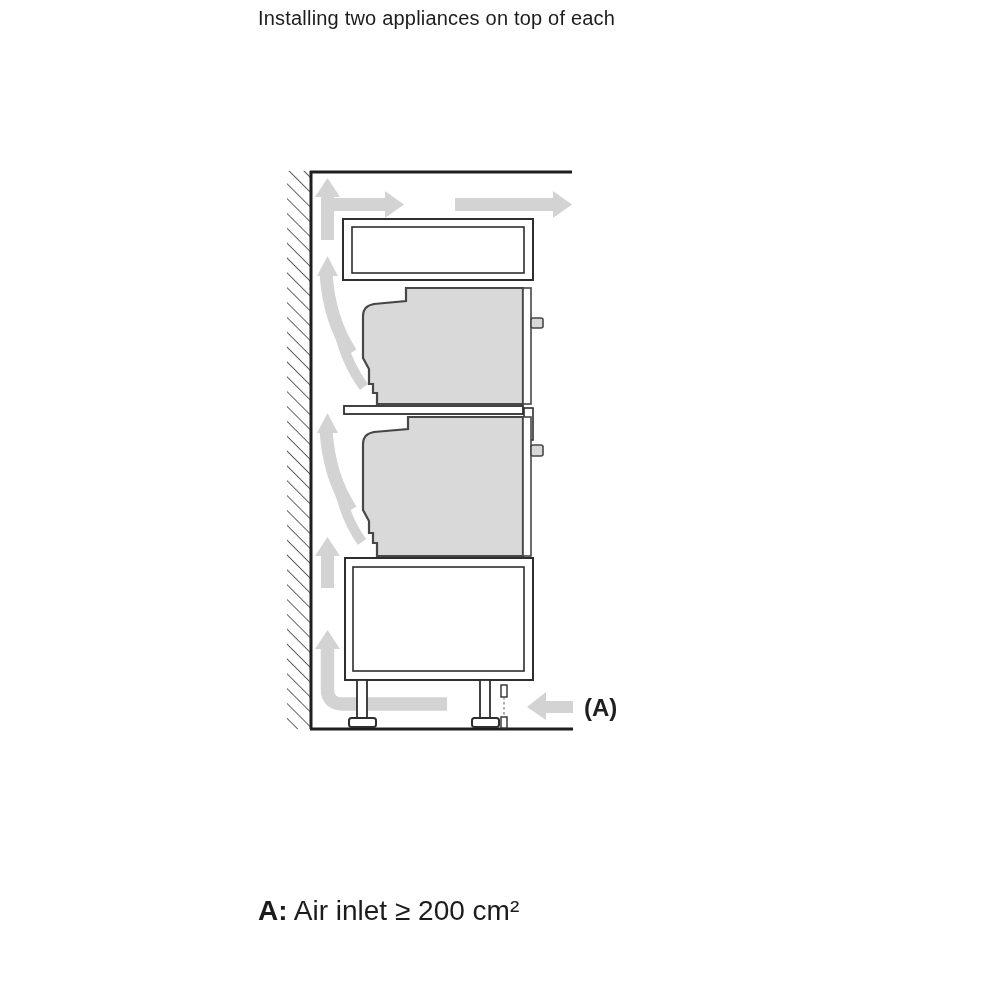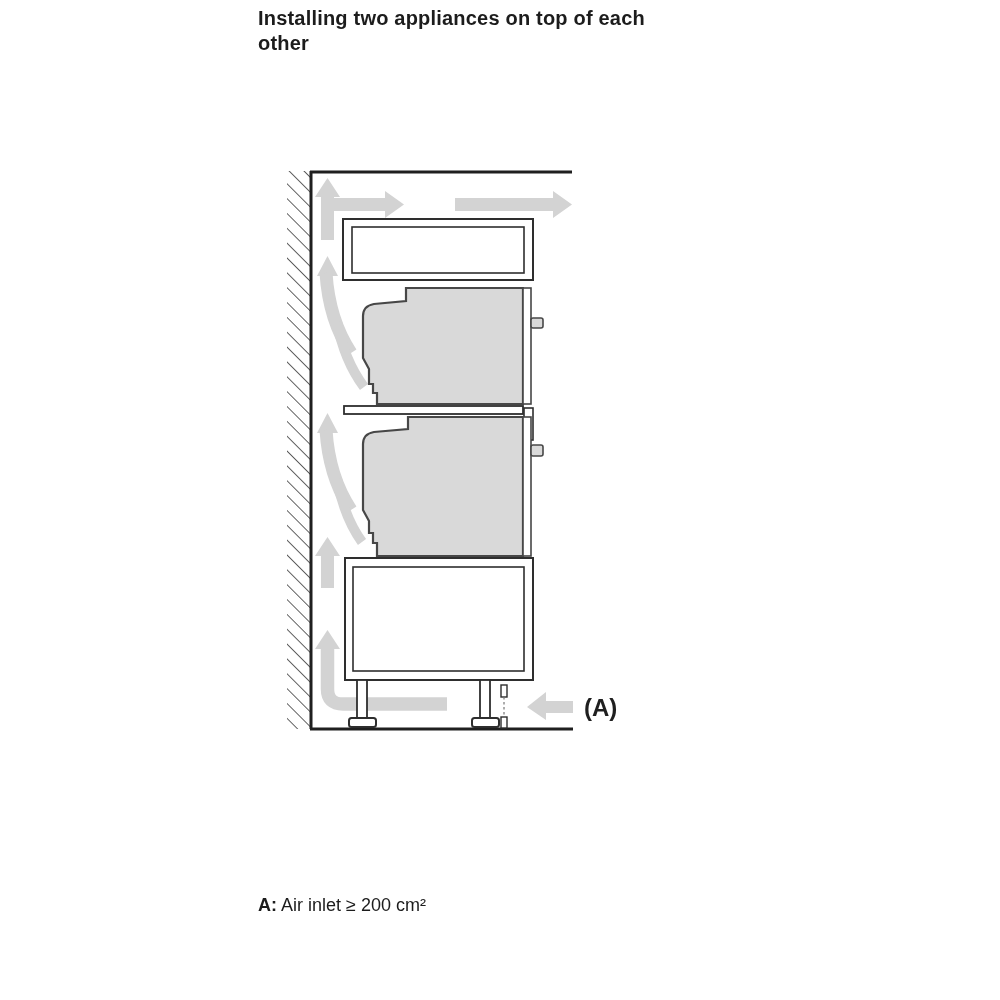--- a/index.html
+++ b/index.html
@@ -15,49 +15,48 @@
     width: 1000px;
     height: 1000px;
     background: #ffffff;
     overflow: hidden;
   }
   .title-block {
     position: absolute;
     left: 258px;
     top: 6px;
     color: #1c1c1c;
-    font-weight: bold;
+    font-weight: normal;
     font-size: 20px;
     line-height: 24.5px;
     letter-spacing: 0.2px;
     white-space: nowrap;
   }
   .diagram-svg {
     position: absolute;
     left: 0;
     top: 0;
   }
   .caption {
     position: absolute;
     left: 258px;
     top: 895px;
-    font-size: 18px;
+    font-size: 28px;
     color: #1c1c1c;
     white-space: nowrap;
   }
   .caption .term { font-weight: bold; }
 </style>
 </head>
 <body>
 
 <div id="page">
 
   <div class="title-block">
     <div>Installing two appliances on top of each</div>
-    <div>other</div>
   </div>
 
   <svg class="diagram-svg" width="1000" height="1000" viewBox="0 0 1000 1000">
     <defs>
       <pattern id="hatch" patternUnits="userSpaceOnUse" width="10.5" height="10.5" patternTransform="rotate(45)">
         <line x1="0" y1="0" x2="10.5" y2="0" stroke="#1f1f1f" stroke-width="1.4"></line>
       </pattern>
     </defs>
 
     <g fill="none" stroke="#1f1f1f">

